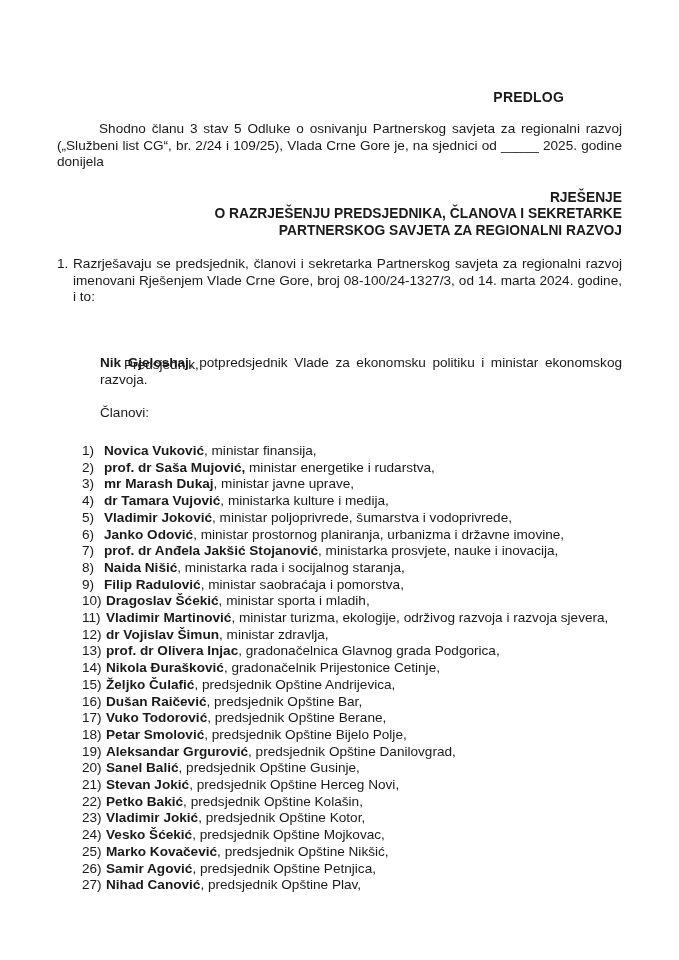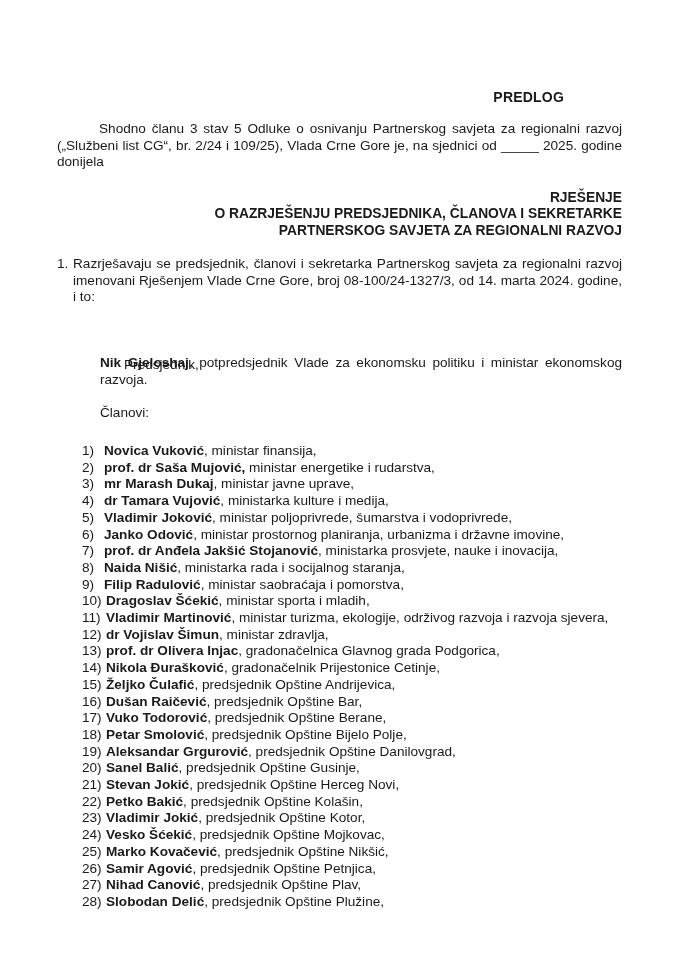--- a/index.html
+++ b/index.html
@@ -156,16 +156,15 @@
     <li class="two"><span class="n">18)</span><b>Petar Smolović</b><span>, predsjednik Opštine Bijelo Polje,</span></li>
     <li class="two"><span class="n">19)</span><b>Aleksandar Grgurović</b><span>, predsjednik Opštine Danilovgrad,</span></li>
     <li class="two"><span class="n">20)</span><b>Sanel Balić</b><span>, predsjednik Opštine Gusinje,</span></li>
     <li class="two"><span class="n">21)</span><b>Stevan Jokić</b><span>, predsjednik Opštine Herceg Novi,</span></li>
     <li class="two"><span class="n">22)</span><b>Petko Bakić</b><span>, predsjednik Opštine Kolašin,</span></li>
     <li class="two"><span class="n">23)</span><b>Vladimir Jokić</b><span>, predsjednik Opštine Kotor,</span></li>
     <li class="two"><span class="n">24)</span><b>Vesko Šćekić</b><span>, predsjednik Opštine Mojkovac,</span></li>
     <li class="two"><span class="n">25)</span><b>Marko Kovačević</b><span>, predsjednik Opštine Nikšić,</span></li>
     <li class="two"><span class="n">26)</span><b>Samir Agović</b><span>, predsjednik Opštine Petnjica,</span></li>
     <li class="two"><span class="n">27)</span><b>Nihad Canović</b><span>, predsjednik Opštine Plav,</span></li>
-    <li class="two"><span class="n">28)</span><b>Slobodan Delić</b><span>, predsjednik Opštine Plužine,</span></li>
   </ul>
 
 </div>
 
 </body></html>

